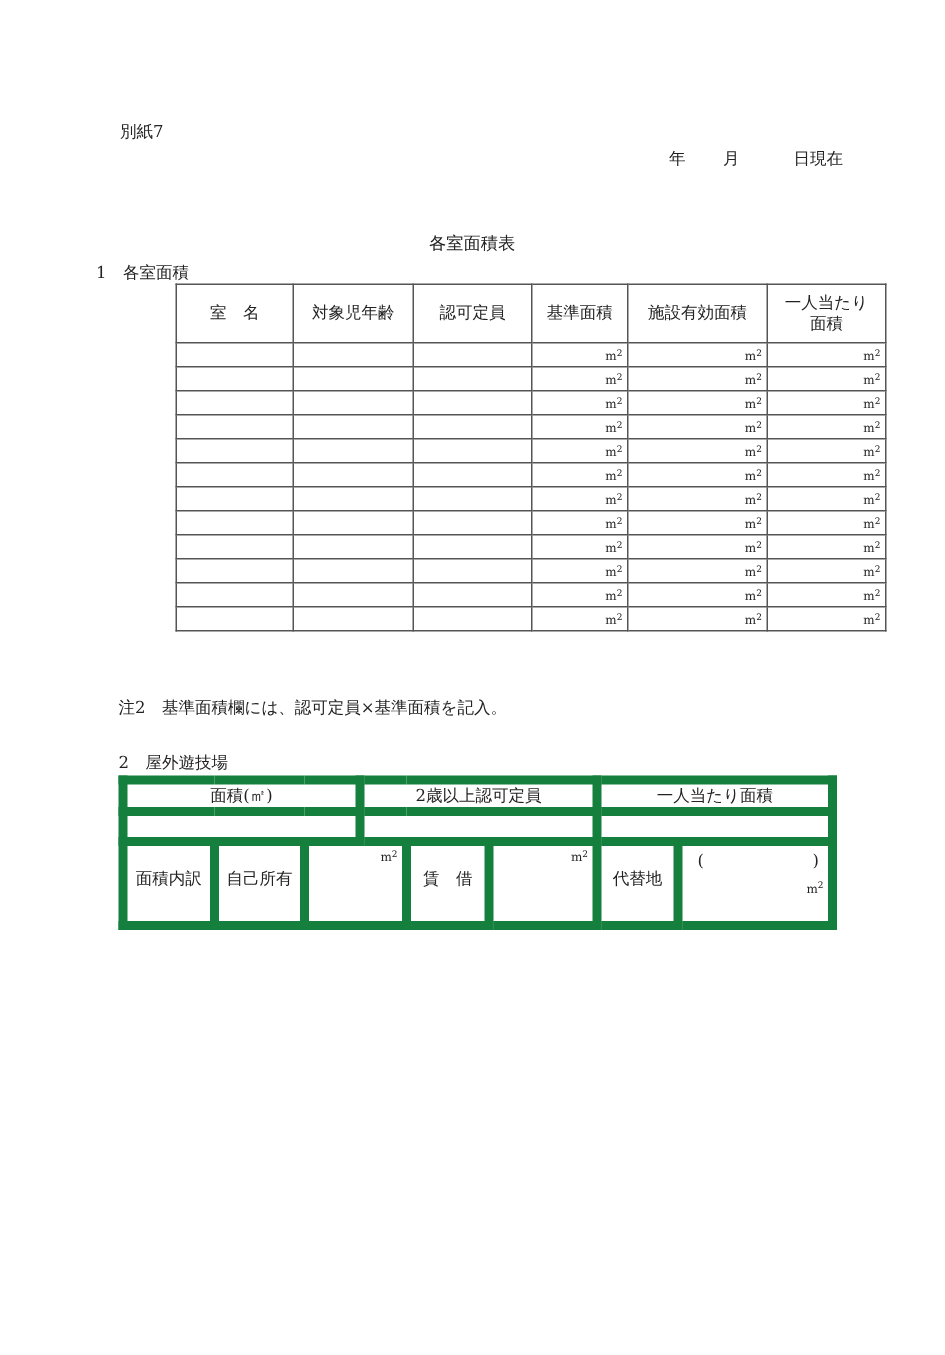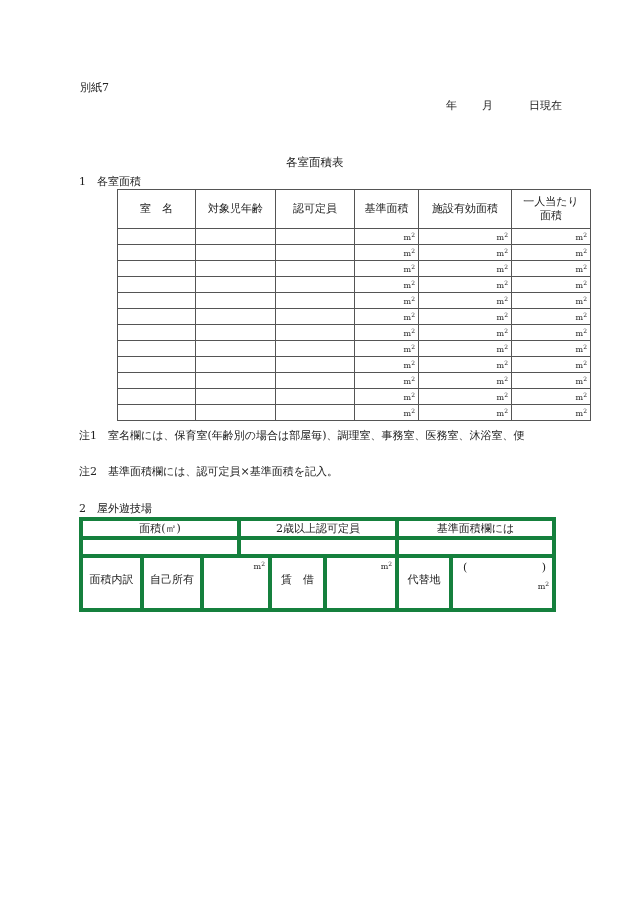--- a/index.html
+++ b/index.html
@@ -8,21 +8,21 @@
       font-family: "DejaVu Serif", "Liberation Serif", serif; color: #222; font-size: 11px;
     }
     .abs { position: absolute; white-space: nowrap; line-height: 1; }
     .t1 { position: absolute; left: 79px; top: 189px; width: 473px; border-collapse: collapse; table-layout: fixed; margin-left: 38px; }
     .t1 td, .t1 th { border: 1px solid #555; padding: 0; font-weight: normal; font-size: 11px; }
     .t1 th { height: 38px; text-align: center; line-height: 14px; }
     .t1 td { height: 15px; }
     .unit { text-align: right; padding-right: 3px !important; font-size: 8px !important; }
     .unit sup { font-size: 6px; vertical-align: 3px; }
     .t2 { position: absolute; left: 79px; top: 517px; width: 473px; border-collapse: collapse; table-layout: fixed; }
-    .t2 td { border: 4px solid #15803d; padding: 0; font-size: 11px; }
+    .t2 td { border: 6px solid #15803d; padding: 0; font-size: 11px; }
     .t2 .h { height: 15px; text-align: center; }
     .t2 .e { height: 14px; }
     .t2 .r3 { height: 36px; vertical-align: top; }
     .t2 .lbl { text-align: center; padding-top: 14px; }
     .t2 .u { text-align: right; padding-right: 3px; font-size: 8px; padding-top: 2px; }
     .t2 .u sup { font-size: 6px; vertical-align: 3px; }
     .paren { position: relative; height: 36px; }
     .paren .po { position: absolute; left: 10px; top: 3px; }
     .paren .pc { position: absolute; right: 6px; top: 3px; }
     .paren .pu { position: absolute; right: 3px; bottom: 3px; font-size: 8px; }
@@ -34,21 +34,21 @@
 <body>
 
 <div class="abs" style="left:80px; top:82px;">別紙7</div>
 
 <div class="abs" style="left:446px; top:100px;">年</div>
 <div class="abs" style="left:482px; top:100px;">月</div>
 <div class="abs" style="left:529px; top:100px;">日現在</div>
 
 <div class="abs" style="left:286px; top:157px; font-size:11.5px;">各室面積表</div>
 
-<div class="abs" style="left:79px; top:176px;">1　各室面積</div>
+<div class="abs" style="left:64px; top:176px;">1　各室面積</div>
 
 <table class="t1">
   <colgroup>
     <col style="width:78px">
       <col style="width:80px">
       <col style="width:79px">
     <col style="width:64px">
       <col style="width:93px">
       <col style="width:79px">
   </colgroup>
@@ -159,42 +159,41 @@
         <td></td>
         <td></td>
         <td class="unit"><span>m</span><sup>2</sup></td>
         <td class="unit"><span>m</span><sup>2</sup></td>
         <td class="unit"><span>m</span><sup>2</sup></td>
       </tr>
     </tbody>
 </table>
 
 <div class="note" style="top:427px;">
-  <div>注1　室名欄には、保育室(年齢別の場合は部屋毎)、調理室、事務室、医務室、沐浴室、便</div>
 </div>
 <div class="note" style="top:463px;text-align:center;">注2　基準面積欄には、認可定員×基準面積を記入。</div>
 
 <div class="abs" style="left:79px; top:503px;">2　屋外遊技場</div>
 
 <table class="t2">
   <colgroup>
     <col style="width:61px">
       <col style="width:60px">
       <col style="width:37px">
       <col style="width:31px">
     <col style="width:55px">
       <col style="width:72px">
       <col style="width:54px">
       <col style="width:103px">
   </colgroup>
   <tbody>
       <tr>
     <td class="h" colspan="3">面積(㎡)</td>
     <td class="h" colspan="3">2歳以上認可定員</td>
-    <td class="h" colspan="2">基準面積欄には</td>
+    <td class="h" colspan="2">一人当たり面積</td>
   </tr>
   <tr>
     <td class="e" colspan="3"></td>
     <td class="e" colspan="3"></td>
     <td class="e" colspan="2"></td>
   </tr>
   <tr>
     <td class="r3 lbl">面積内訳</td>
     <td class="r3 lbl">自己所有</td>
     <td class="r3 u" colspan="2"><span>m</span><sup>2</sup></td>

